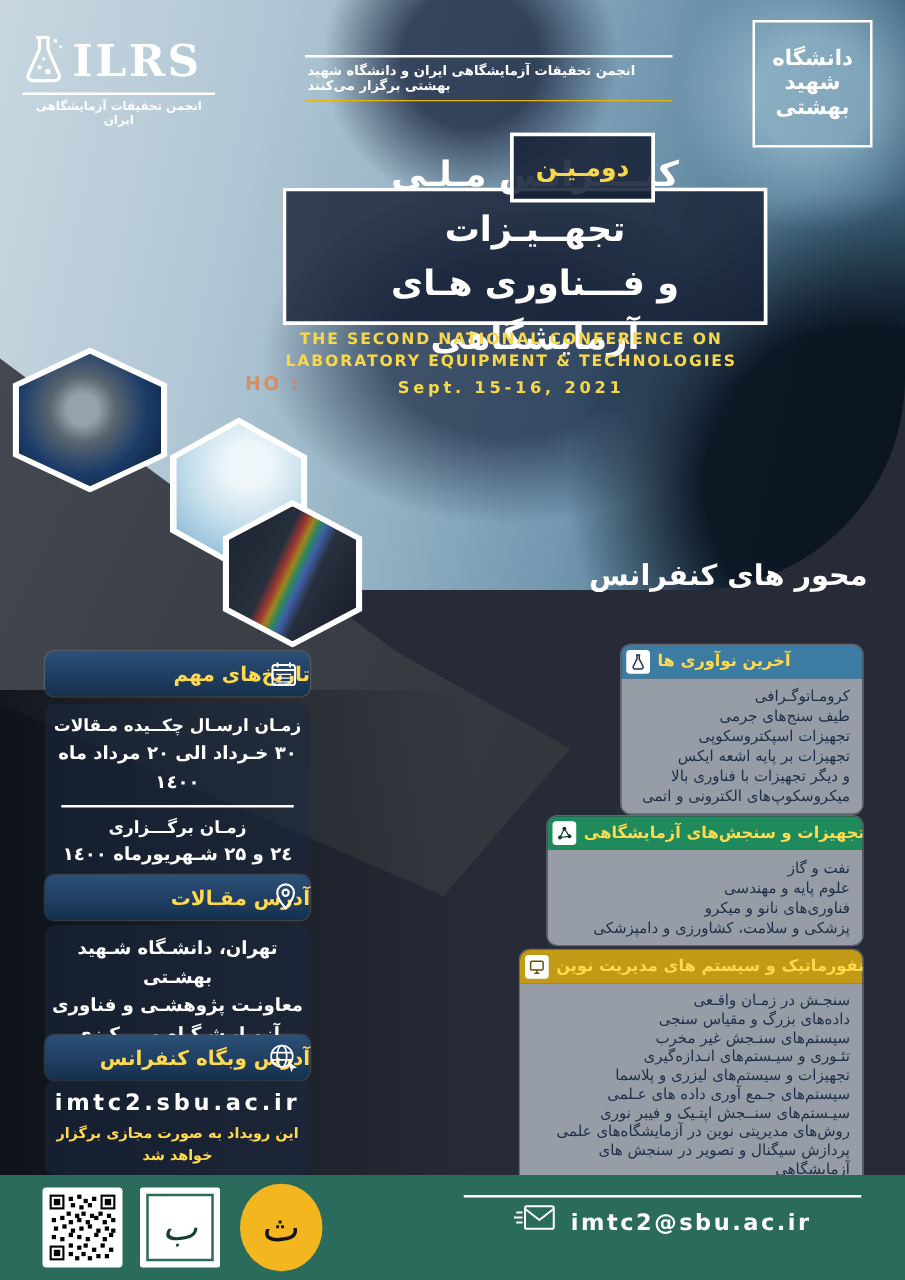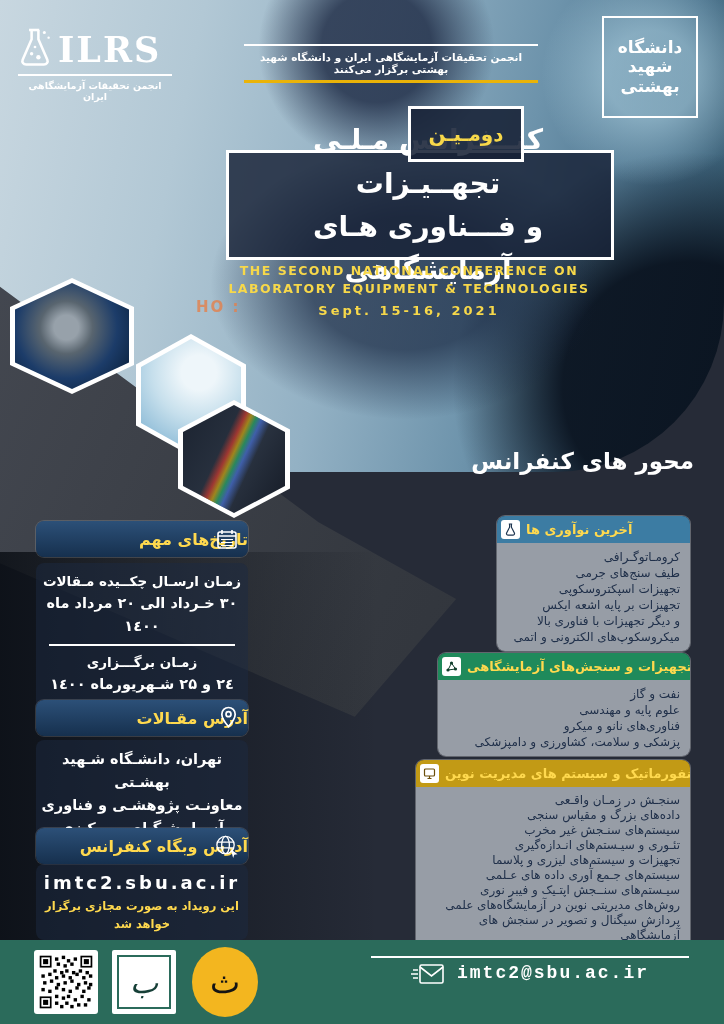--- a/index.html
+++ b/index.html
@@ -26,22 +26,22 @@
   .hex1{left:10px;top:278px;width:124px;height:116px;}
   .hex1 .hex-img{background:radial-gradient(circle at 45% 42%, #97a1aa 0 14%, #59656f 30%, #1c3c69 58%, #0d2543 85%);}
   .hex2{left:136px;top:334px;width:110px;height:122px;}
   .hex2 .hex-img{background:radial-gradient(circle at 58% 30%, #eef6fa 0 18%, #c6dfec 48%, #93bfd9 80%, #7dafcd 100%);}
   .hex3{left:178px;top:400px;width:112px;height:118px;}
   .hex3 .hex-img{background:
       linear-gradient(115deg, transparent 38%, rgba(255,60,40,.55) 44%, rgba(255,200,0,.55) 48%, rgba(40,220,120,.5) 52%, rgba(80,130,255,.55) 56%, transparent 63%),
       linear-gradient(120deg,#1b2330 0%,#2b3442 55%,#151b26 100%);}
   
   .banner{position:absolute;left:244px;top:44px;width:290px;padding:5px 2px;
-    border-top:2px solid #fff;border-bottom:3px solid #eab308;color:#fff;
-    font-size:10.5px;font-weight:bold;text-align:center;direction:rtl;}
+    border-top:2px solid #fff;border-bottom:1px solid #eab308;color:#fff;
+    font-size:10.5px;font-weight:bold;text-align:left;direction:rtl;}
   .ilrs{position:absolute;left:18px;top:26px;width:154px;color:#fff;}
   .ilrs-row{display:flex;align-items:center;gap:6px;}
   .ilrs-acronym{font-family:"DejaVu Serif",serif;font-size:35px;font-weight:bold;letter-spacing:2px;}
   .ilrs-sub{border-top:2px solid #fff;margin-top:2px;padding-top:4px;font-size:9.5px;
     font-weight:bold;text-align:center;direction:rtl;}
   .sbu{position:absolute;left:602px;top:16px;width:96px;height:102px;border:2.5px solid #fff;
     box-sizing:border-box;display:flex;flex-direction:column;align-items:center;justify-content:center;
     color:#fff;font-weight:bold;font-size:17px;line-height:1.15;direction:rtl;text-align:center;}
   
   .ordinal{position:absolute;left:384px;top:106px;width:110px;height:50px;border:3px solid #fff;
@@ -93,21 +93,21 @@
     display:flex;align-items:center;justify-content:center;}
   .seal-in{width:54px;height:54px;border:2px solid #2b6b5b;box-sizing:border-box;display:flex;
     align-items:center;justify-content:center;font-family:"DejaVu Serif",serif;font-style:italic;
     font-size:30px;color:#163f37;}
   .emblem{position:absolute;left:192px;top:7px;width:66px;height:70px;background:#f3b61f;border-radius:50%;
     display:flex;align-items:center;justify-content:center;font-family:"DejaVu Serif",serif;
     font-size:32px;color:#141414;}
   .f-right{position:absolute;right:26px;top:10px;width:336px;text-align:center;}
   .f-cta{color:#ffd94e;font-size:11px;font-weight:bold;direction:rtl;line-height:16px;}
   .f-line{height:2px;background:#fff;width:318px;margin:6px auto 5px;}
-  .f-email-row{display:flex;align-items:flex-start;justify-content:center;gap:12px;font-family:Liberation Mono, monospace;}
+  .f-email-row{display:flex;align-items:flex-end;justify-content:center;gap:12px;}
   .f-email{color:#fff;font-size:18px;font-weight:bold;letter-spacing:2px;direction:ltr;}
 </style>
 </head>
 <body>
 
 <div class="poster">
 
   <div class="photo"></div>
   <div class="chem">HO :</div>
   <div class="charcoal"></div>

